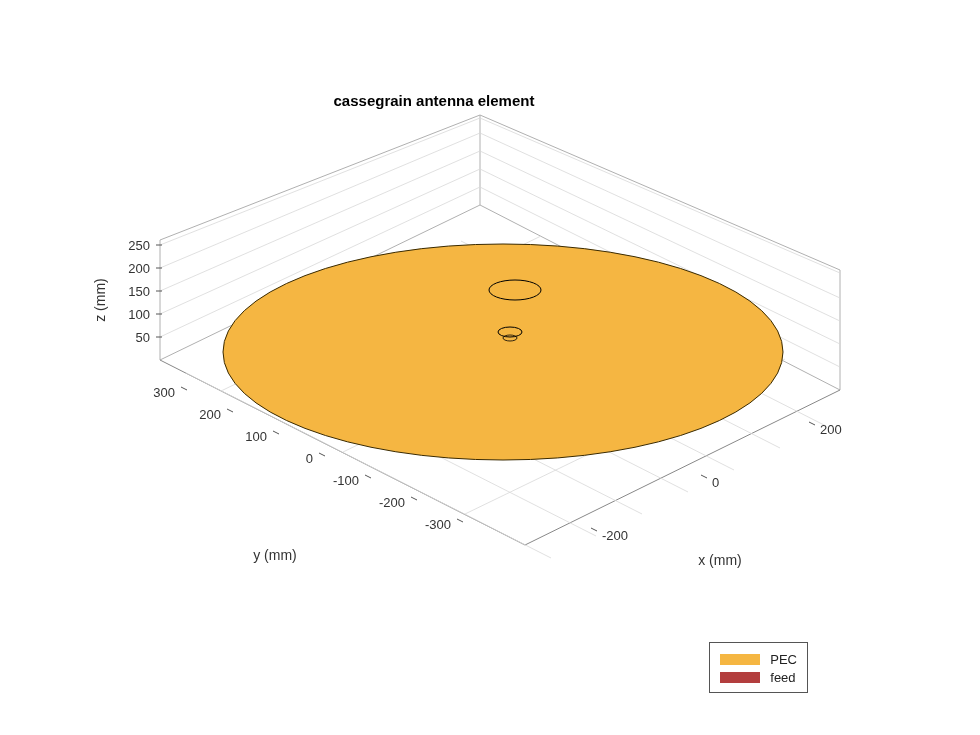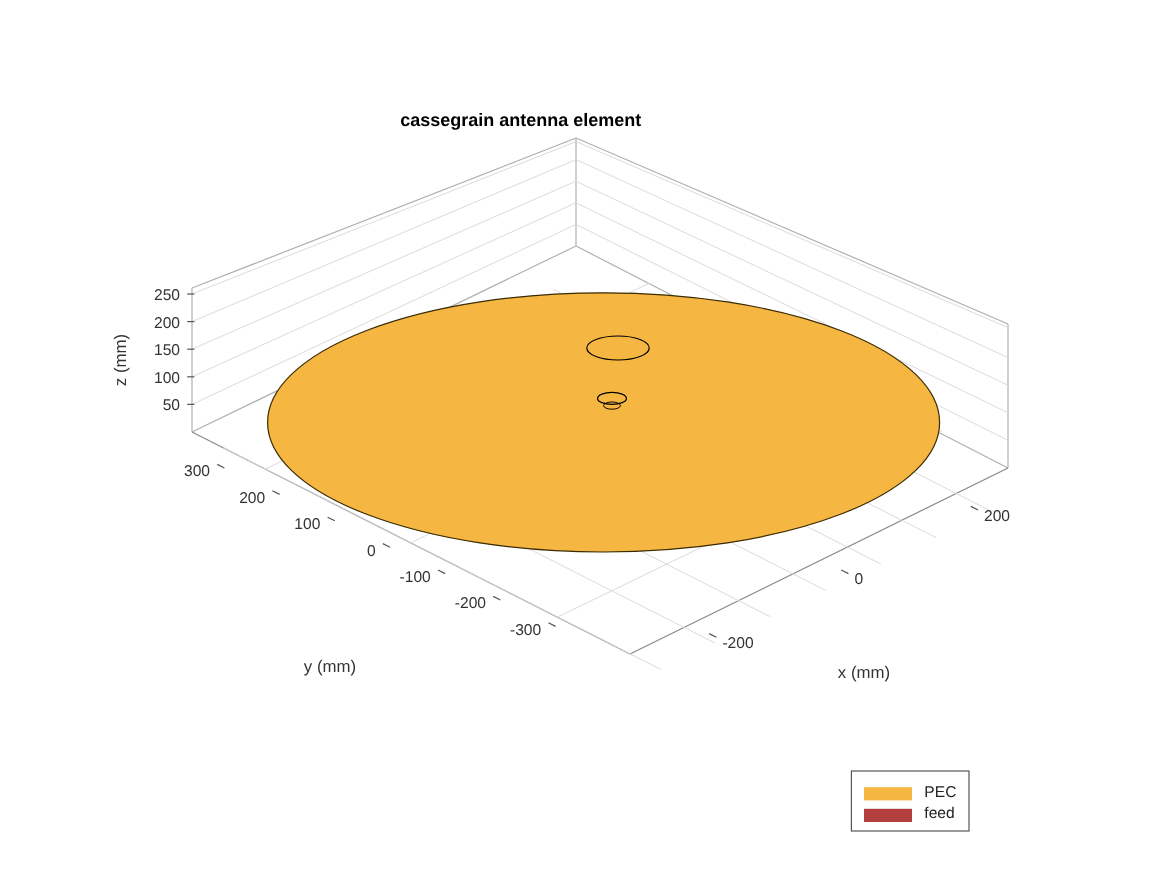--- a/index.html
+++ b/index.html
@@ -46,21 +46,21 @@
     right: 60px;
     bottom: 42px;
     border: 1px solid #555;
     background: #fff;
     padding: 6px 10px 4px 10px;
     font-size: 13px;
     color: #222;
   }
   .legend-row {
     display: flex;
-    align-items: flex-end;
+    align-items: center;
     gap: 10px;
     margin: 3px 0;
   }
   .legend-swatch {
     width: 40px;
     height: 11px;
   }
   .swatch-pec  { background: #f5b642; }
   .swatch-feed { background: #b33e3e; }
 </style>

